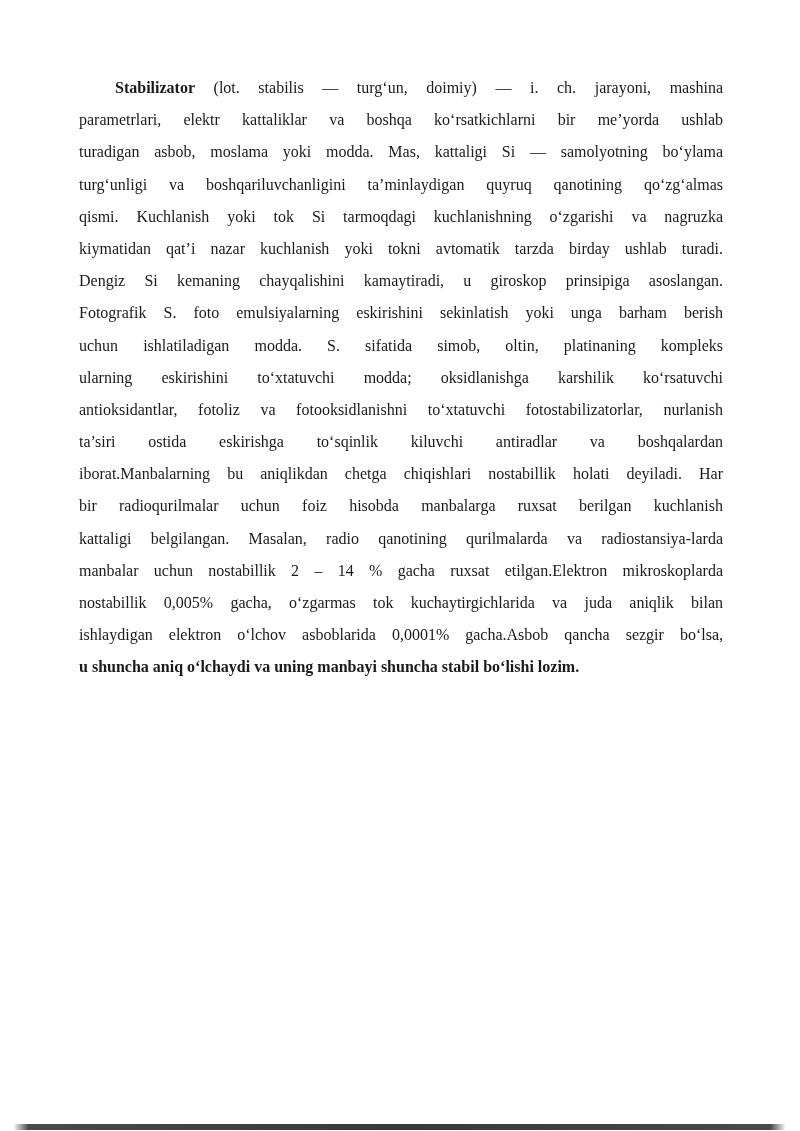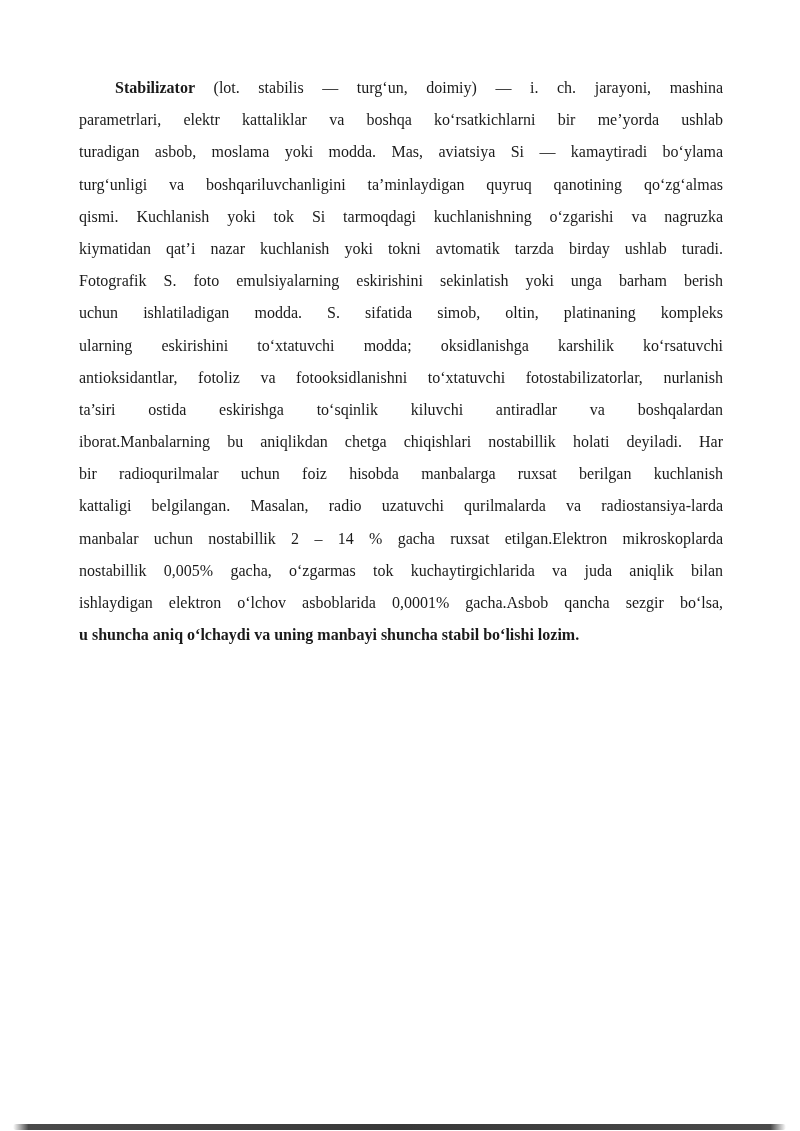--- a/index.html
+++ b/index.html
@@ -44,31 +44,32 @@
       rgba(63,63,63,0) 0%, #4a4a4a 2%, #383838 50%, #4a4a4a 98%, rgba(63,63,63,0) 100%);
   }
 </style>
 </head>
 <body>
 
 <div class="page">
   <div class="text-block">
     <div class="line first"><strong>Stabilizator</strong><span> (lot. stabilis — turg‘un, doimiy) — i. ch. jarayoni, mashina</span></div>
     <div class="line">parametrlari, elektr kattaliklar va boshqa ko‘rsatkichlarni bir me’yorda ushlab</div>
-    <div class="line">turadigan asbob, moslama yoki modda. Mas, aviatsiya Si — kamaytiradi bo‘ylama</div>
+    <div class="line">turadigan asbob, moslama yoki modda. Mas, kattaligi Si — samolyotning bo‘ylama</div>
     <div class="line">turg‘unligi va boshqariluvchanligini ta’minlaydigan quyruq qanotining qo‘zg‘almas</div>
     <div class="line">qismi. Kuchlanish yoki tok Si tarmoqdagi kuchlanishning o‘zgarishi va nagruzka</div>
     <div class="line">kiymatidan qat’i nazar kuchlanish yoki tokni avtomatik tarzda birday ushlab turadi.</div>
+    <div class="line">Dengiz Si kemaning chayqalishini kamaytiradi, u giroskop prinsipiga asoslangan.</div>
     <div class="line">Fotografik S. foto emulsiyalarning eskirishini sekinlatish yoki unga barham berish</div>
     <div class="line">uchun ishlatiladigan modda. S. sifatida simob, oltin, platinaning kompleks</div>
     <div class="line">ularning eskirishini to‘xtatuvchi modda; oksidlanishga karshilik ko‘rsatuvchi</div>
     <div class="line">antioksidantlar, fotoliz va fotooksidlanishni to‘xtatuvchi fotostabilizatorlar, nurlanish</div>
     <div class="line">ta’siri ostida eskirishga to‘sqinlik kiluvchi antiradlar va boshqalardan</div>
     <div class="line">iborat.Manbalarning bu aniqlikdan chetga chiqishlari nostabillik holati deyiladi. Har</div>
     <div class="line">bir radioqurilmalar uchun foiz hisobda manbalarga ruxsat berilgan kuchlanish</div>
-    <div class="line">kattaligi belgilangan. Masalan, radio uzatuvchi qurilmalarda va radiostansiya-larda</div>
+    <div class="line">kattaligi belgilangan. Masalan, radio qanotining qurilmalarda va radiostansiya-larda</div>
     <div class="line">manbalar uchun nostabillik 2 – 14 % gacha ruxsat etilgan.Elektron mikroskoplarda</div>
     <div class="line">nostabillik 0,005% gacha, o‘zgarmas tok kuchaytirgichlarida va juda aniqlik bilan</div>
     <div class="line">ishlaydigan elektron o‘lchov asboblarida 0,0001% gacha.Asbob qancha sezgir bo‘lsa,</div>
     <div class="line last">u shuncha aniq o‘lchaydi va uning manbayi shuncha stabil bo‘lishi lozim.</div>
   </div>
   <div class="scan-edge"></div>
 </div>
 
 </body></html>

